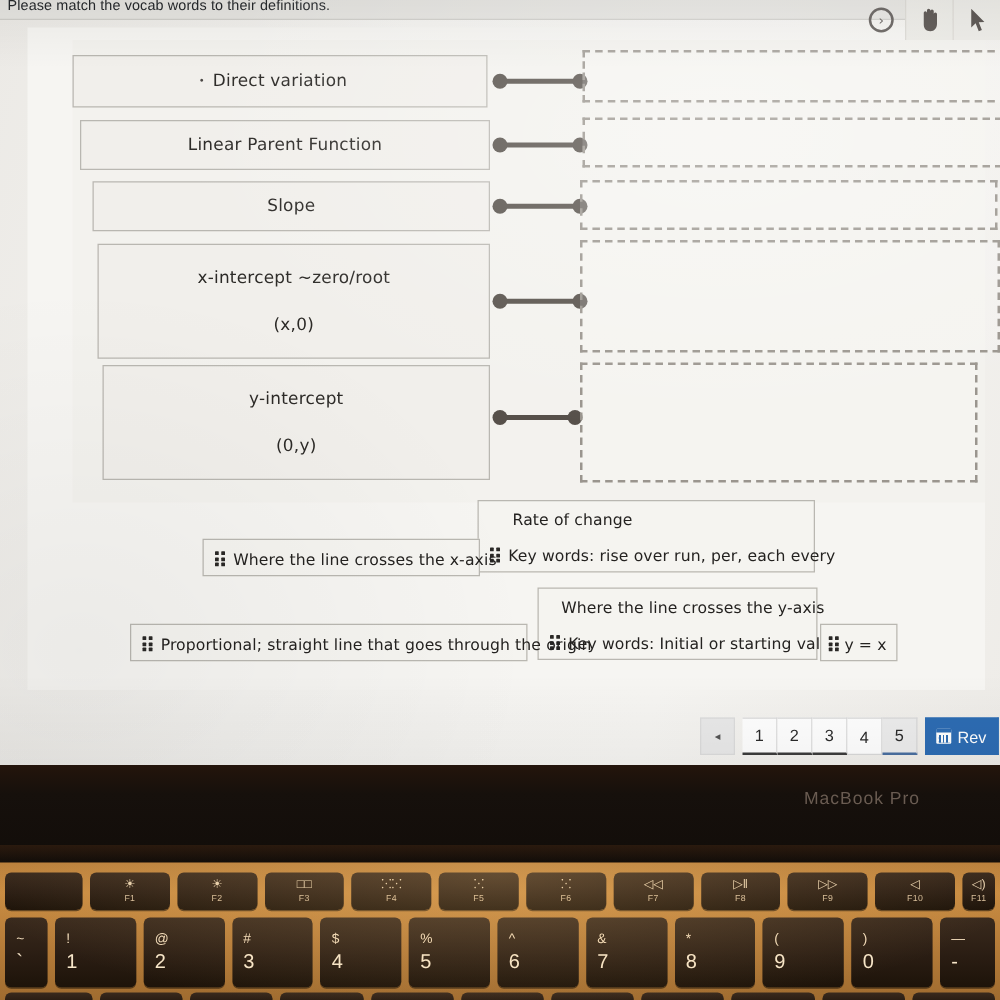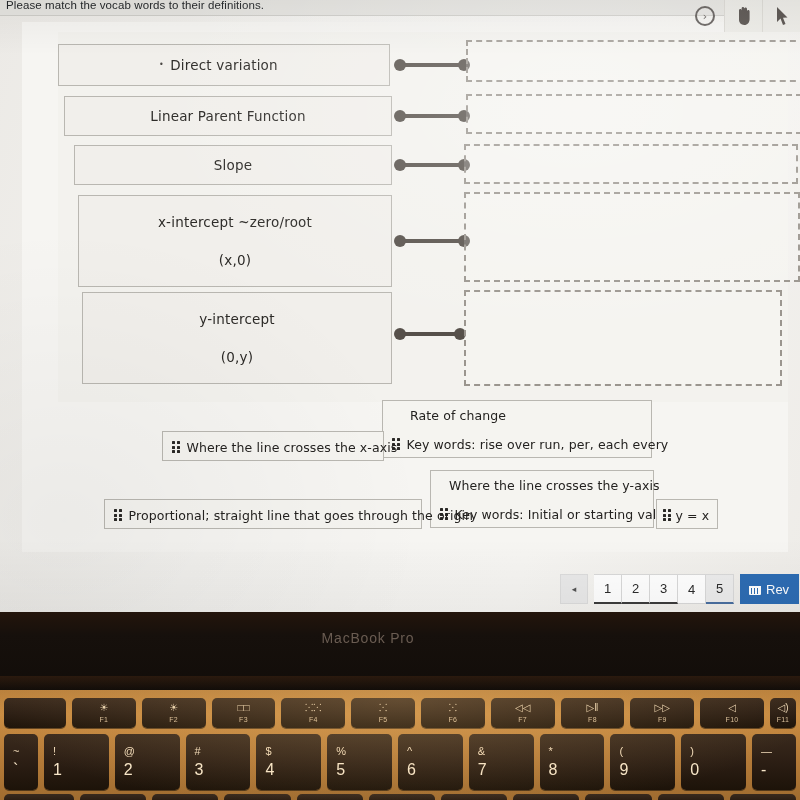--- a/index.html
+++ b/index.html
@@ -181,21 +181,21 @@
       repeating-linear-gradient(0deg,#2d6cb3 0 1.5px,#fff 1.5px 3px);
   }
 
   
   #bezel {
     position: absolute; left: 0; top: 612px; width: 800px; height: 78px;
     background: linear-gradient(180deg,#24150c 0%,#16100c 30%,#120d09 100%);
   }
   #bezel-label {
     position: absolute; left: 0; top: 18px; width: 736px;
-    text-align: center;
+    text-align: right;
     font-family: "Liberation Sans", sans-serif;
     font-size: 14px; letter-spacing: .8px;
     color: #6a5c52;
   }
   #hinge {
     position: absolute; left: 0; top: 64px; width: 800px; height: 14px;
     background: linear-gradient(180deg,#2b1a0e 0%,#45281300 100%);
   }
 
   

